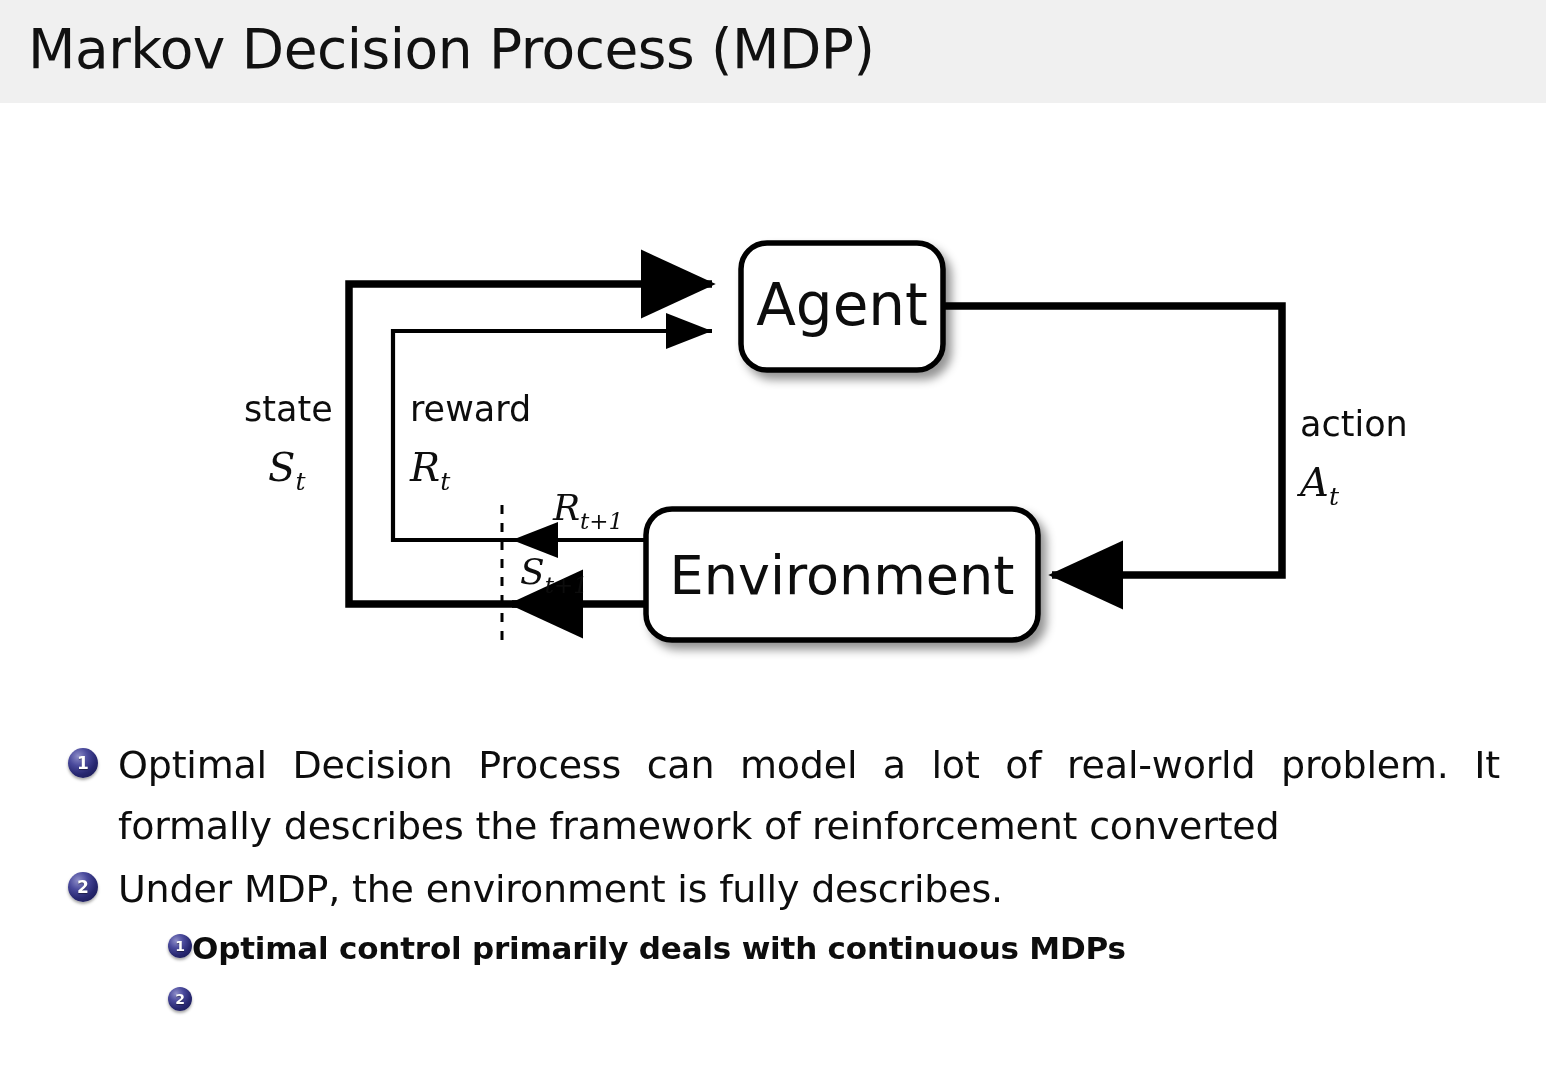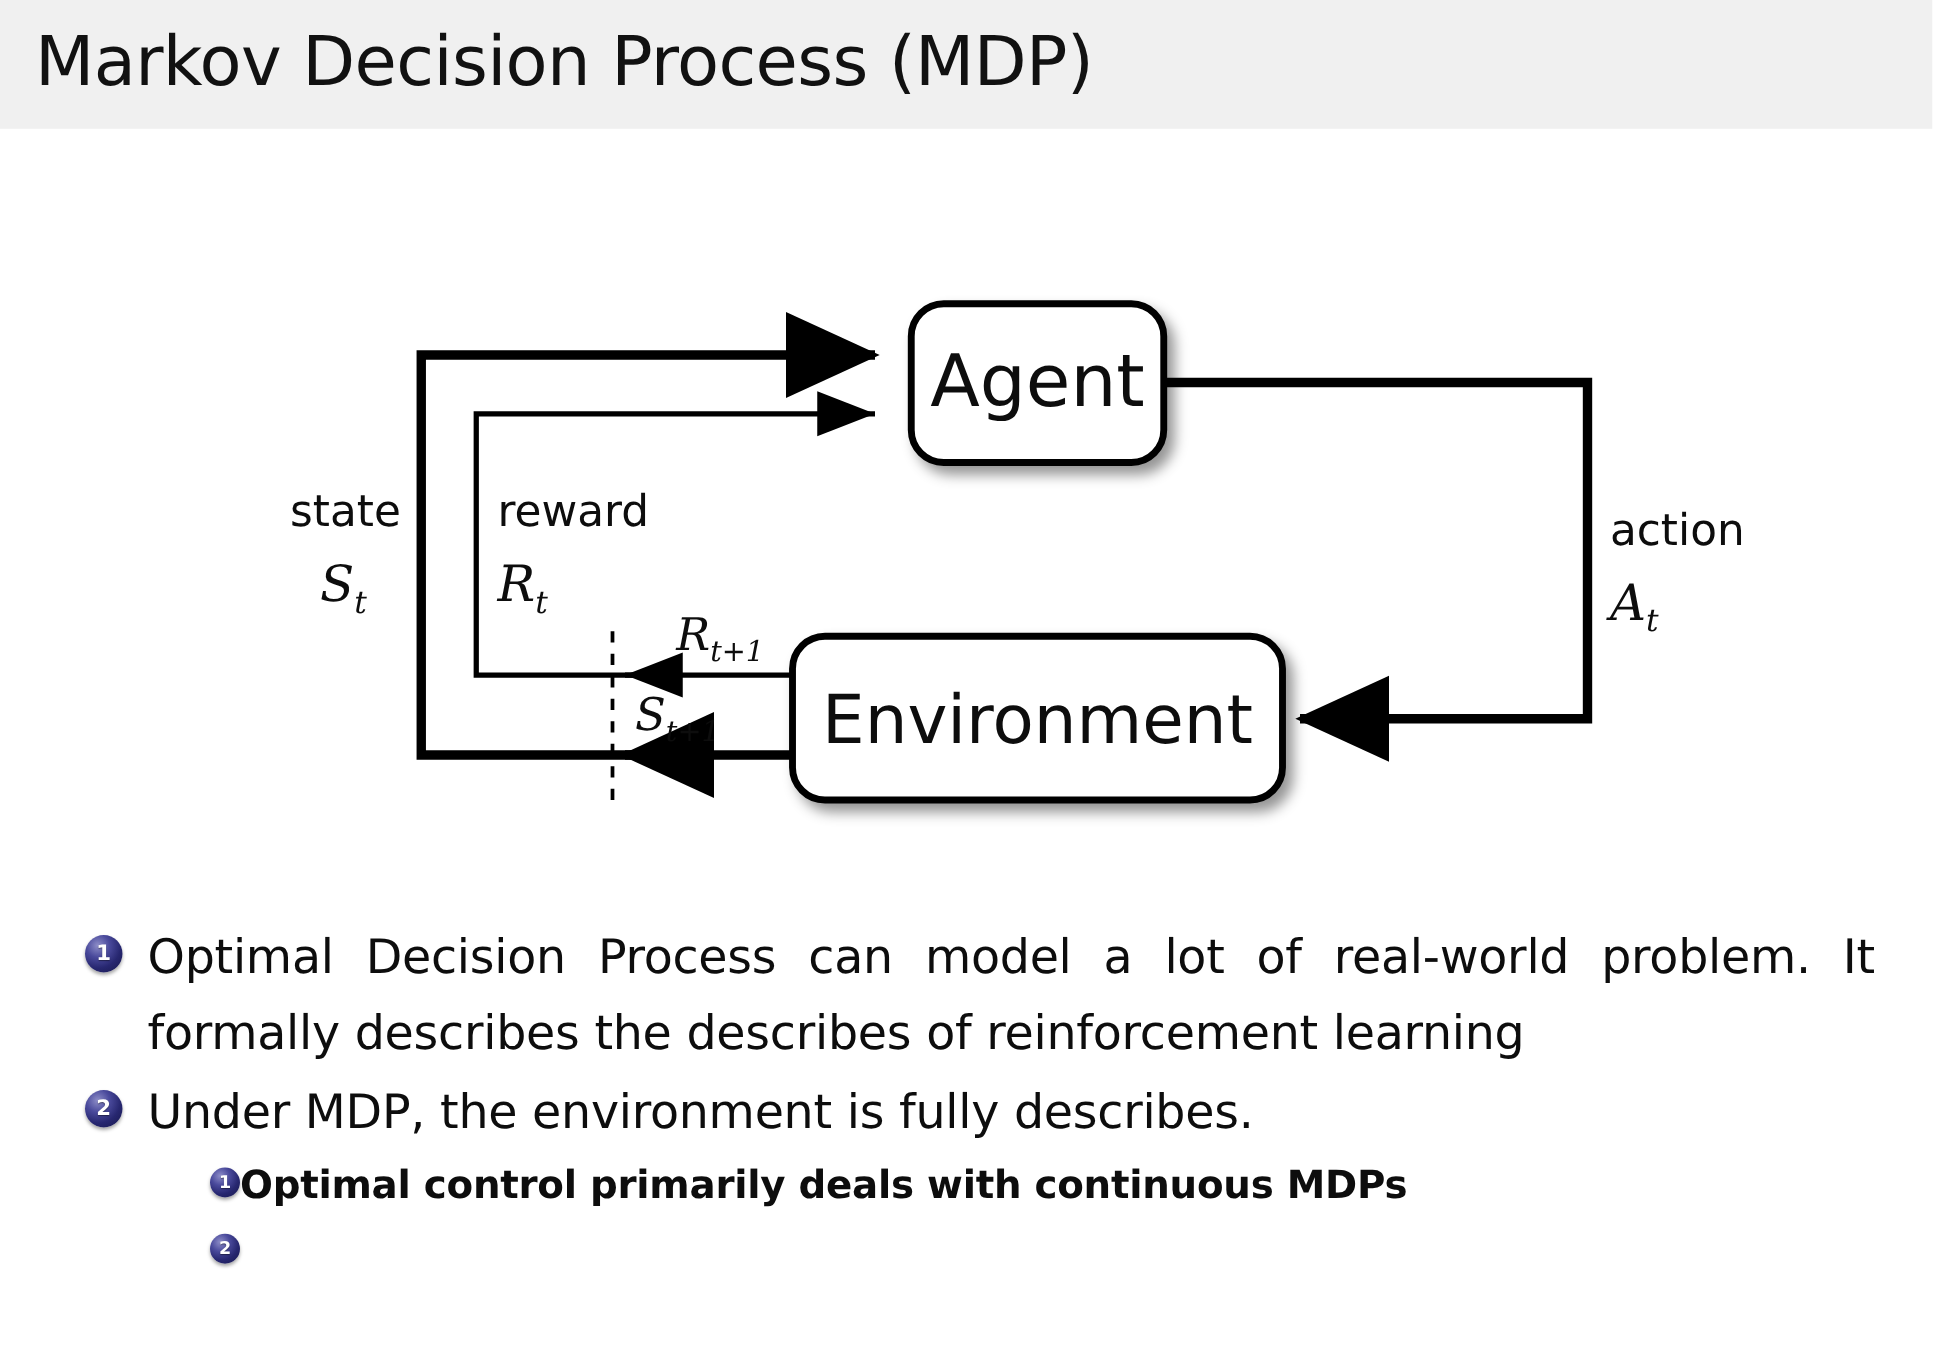--- a/index.html
+++ b/index.html
@@ -34,21 +34,21 @@
     font-weight: 400;
     letter-spacing: -0.5px;
     color: #111111;
     white-space: nowrap;
     line-height: 1.2;
   }
 
   
   #diagram {
     position: absolute;
-    left: 0;
+    left: 12px;
     top: 103px;
     width: 1398px;
     height: 600px;
   }
   #diagram svg {
     display: block;
   }
 
   
   #bullet-list {
@@ -211,21 +211,21 @@
     </text>
   </g>
 </svg>
 </div>
 
 <div id="bullet-list">
 
   <div class="bullet-row lvl1">
     <div class="marker marker-1">1</div>
     <div class="bullet-text text-1"><span>Optimal Decision Process can model a lot of real-world problem. It</span>
-      <span>formally describes the describes of reinforcement learning</span></div>
+      <span>formally describes the framework of reinforcement converted</span></div>
   </div>
 
   <div class="bullet-row lvl1">
     <div class="marker marker-1">2</div>
     <div class="bullet-text text-1 nojust">Under MDP, the environment is fully describes.</div>
   </div>
 
   <div class="bullet-row lvl2">
     <div class="marker marker-2">1</div>
     <div class="bullet-text text-2">Optimal control primarily deals with continuous MDPs</div>

